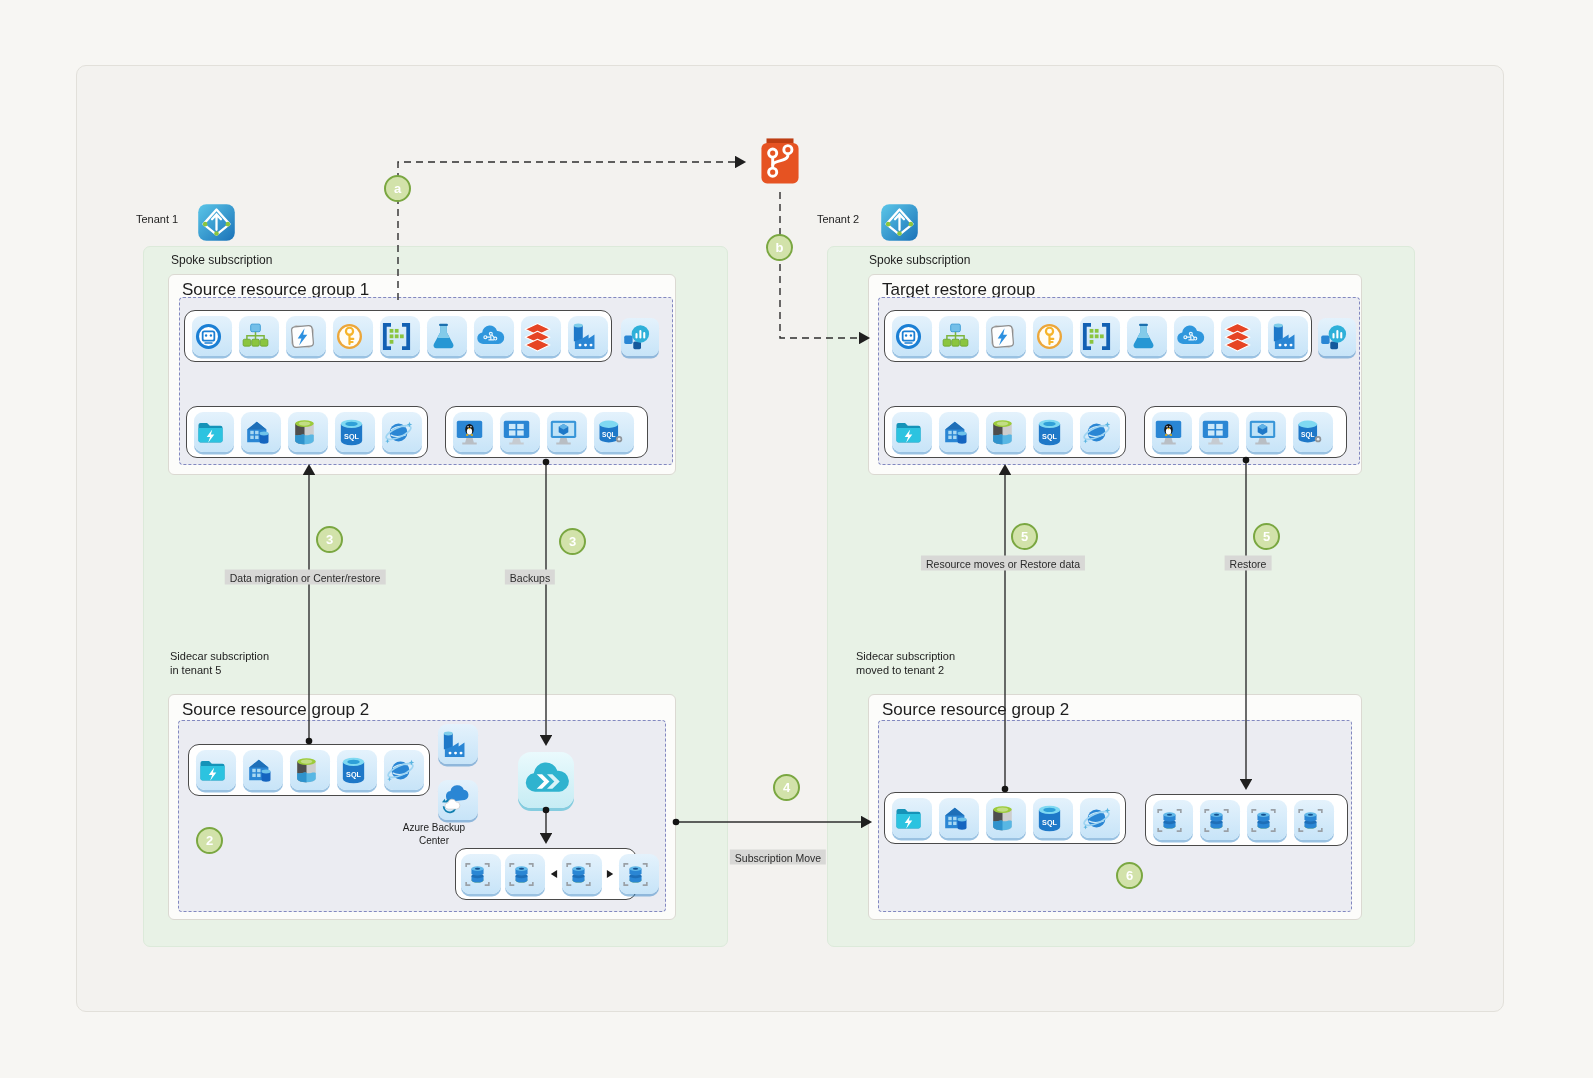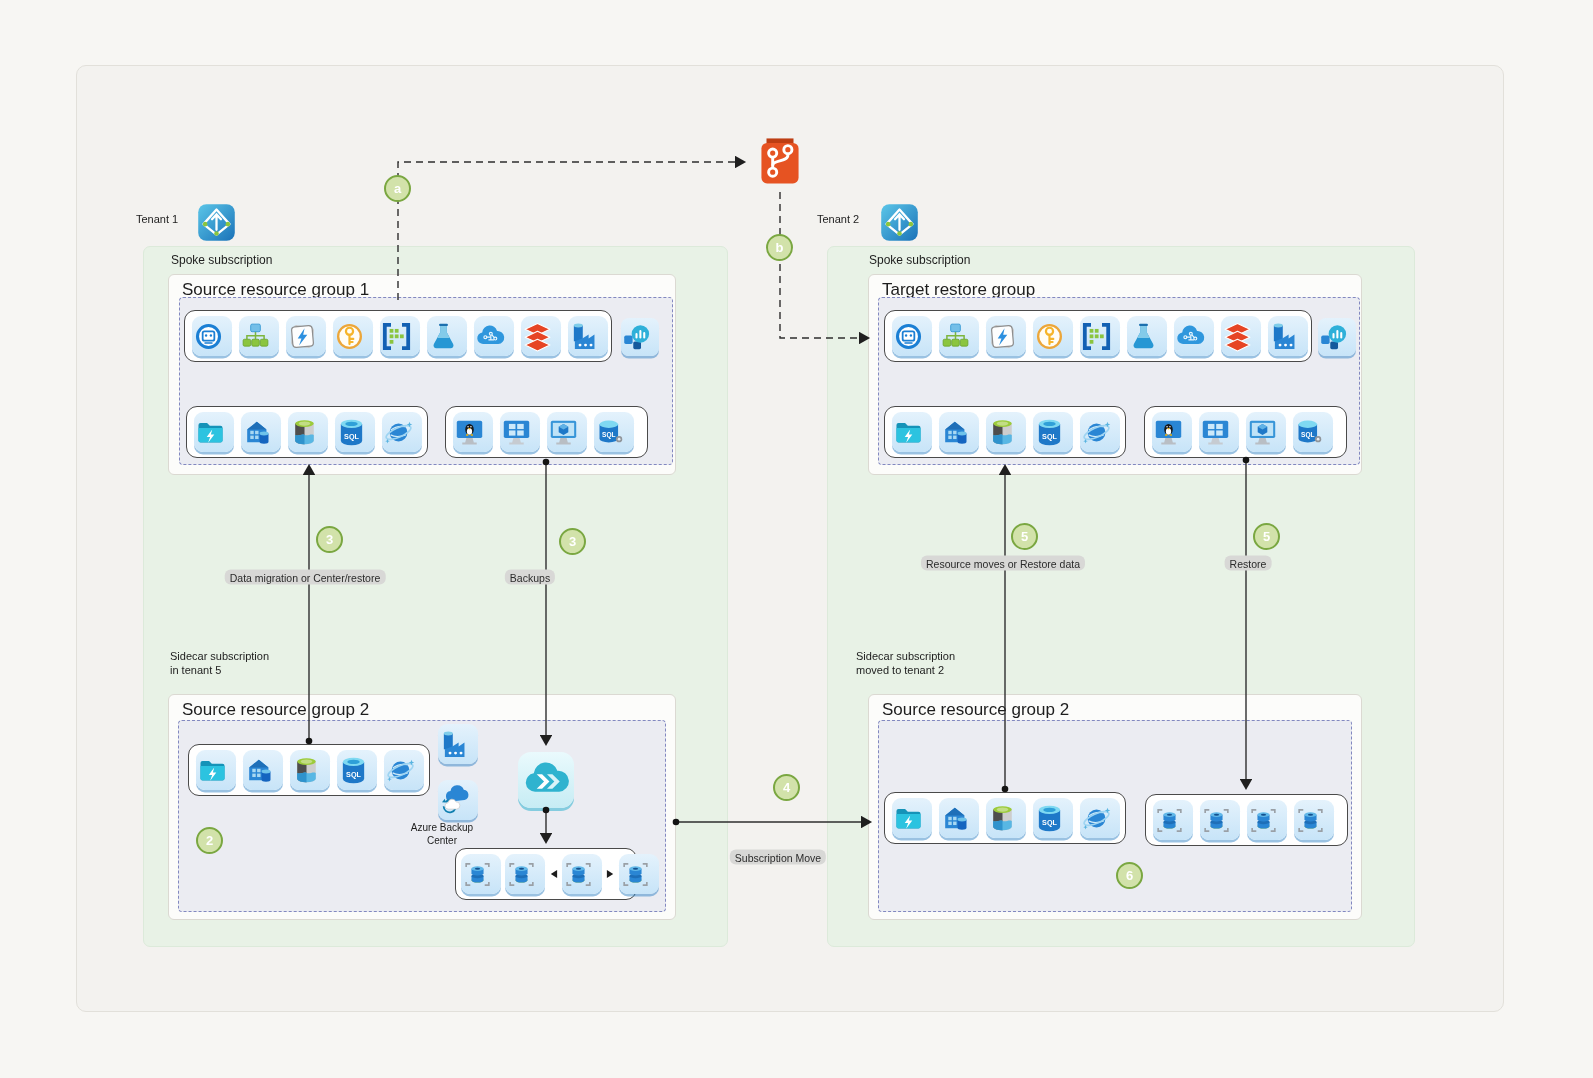--- a/index.html
+++ b/index.html
@@ -33,21 +33,21 @@
   .entra svg{width:39px;height:39px;display:block;}
   .git-icon{position:absolute;width:54px;height:59px;}
   .git-icon svg{width:54px;height:59px;display:block;}
   .lbl{position:absolute;font-size:11px;color:#1d1d1d;white-space:nowrap;}
   .two-line div{line-height:13.5px;}
   .caption{position:absolute;font-size:10px;line-height:12.5px;text-align:center;color:#1d1d1d;}
   .step{position:absolute;width:27px;height:27px;border-radius:50%;box-sizing:border-box;
         background:#d2e2aa;border:2.5px solid #7aa741;color:#fff;font-weight:bold;font-size:13px;
         display:flex;align-items:center;justify-content:center;z-index:6;}
   .pill{position:absolute;background:#d8d8d6;color:#2b2b2b;font-size:10.5px;padding:1.5px 5px;
-        border-radius:6px;white-space:nowrap;transform:translate(-50%,-50%);z-index:5;}
+        border-radius:0;white-space:nowrap;transform:translate(-50%,-50%);z-index:5;}
   .overlay{position:absolute;left:0;top:0;width:1593px;height:1078px;pointer-events:none;z-index:4;}
 </style>
 </head>
 <body>
 
 <div class="page">
   <div class="board"></div>
 
   <div class="lbl" style="left:136px;top:213px">Tenant 1</div>
   <span class="entra" style="left:197px;top:203px">
@@ -375,21 +375,21 @@
       </svg>
     </span>
   <span class="tile lone" style="left:438px;top:780px">
       <svg viewBox="0 0 48 48">
         <path d="M19 25.5 a7.8 7.8 0 0 1 -.8 -15.5 a10 10 0 0 1 19.3 -1.6 a7.6 7.6 0 0 1 1.1 14.9 z" fill="#2a86d4"></path>
         <path d="M8.2 32.5 a8.8 8.8 0 1 0 2.6 -6.3" fill="none" stroke="#0f7faf" stroke-width="2.6"></path>
         <path d="M10 21.5 l1.2 5.4 -5.4 -.4 z" fill="#0f7faf"></path>
         <path d="M15 36.5 a4.6 4.6 0 0 1 -.4 -9.2 a6 6 0 0 1 11.6 -1.3 a4.6 4.6 0 0 1 .8 10.5 z" fill="#fff" stroke="#c9c9c9" stroke-width="1"></path>
       </svg>
     </span>
-  <div class="caption" style="left:400px;top:822px;width:84px">
+  <div class="caption" style="left:392px;top:822px;width:84px">
     <div>Azure Backup</div>
     <div>Center</div>
   </div>
   <span class="asr-tile" style="left:518px;top:752px">
       <svg viewBox="0 0 48 48">
         <path d="M12.5 35.5 a9.5 9.5 0 0 1 -1.5 -18.9 a12.5 12.5 0 0 1 24.3 -2.4 a9.8 9.8 0 0 1 1.7 21.3 z" fill="#2fb3cf"></path>
         <path d="M14 17.5 l7.5 7.5 -7.5 7.5 h5.5 l7.5 -7.5 -7.5 -7.5 z" fill="#fff"></path>
         <path d="M24.5 17.5 l7.5 7.5 -7.5 7.5 h5.5 l7.5 -7.5 -7.5 -7.5 z" fill="#d9f3f8"></path>
       </svg>
     </span>

